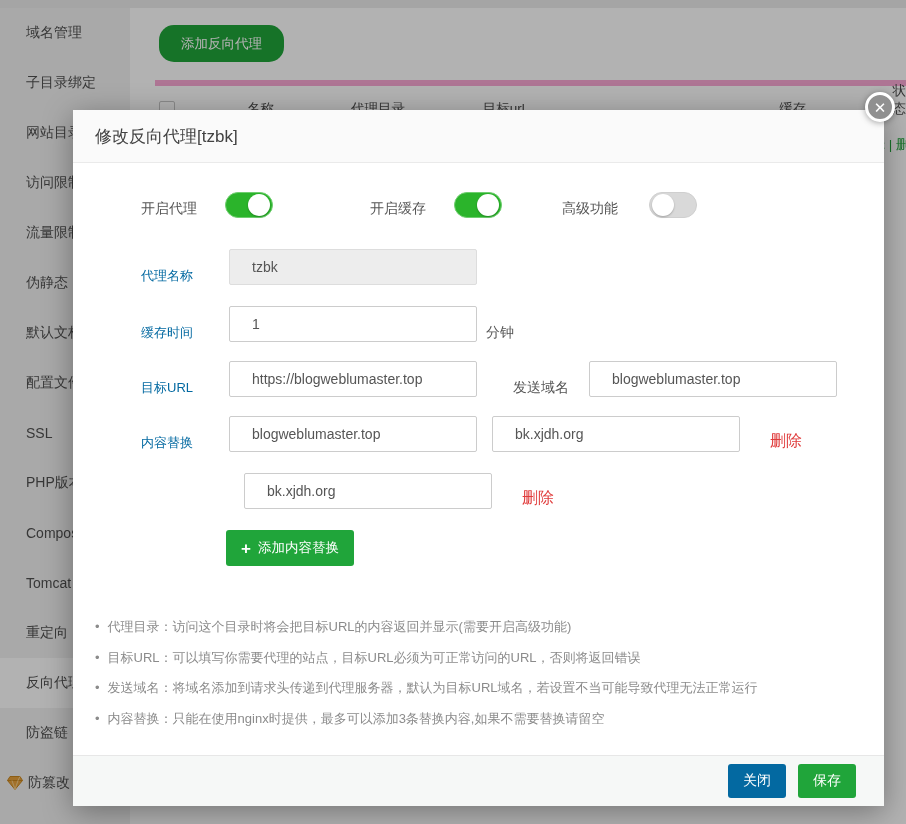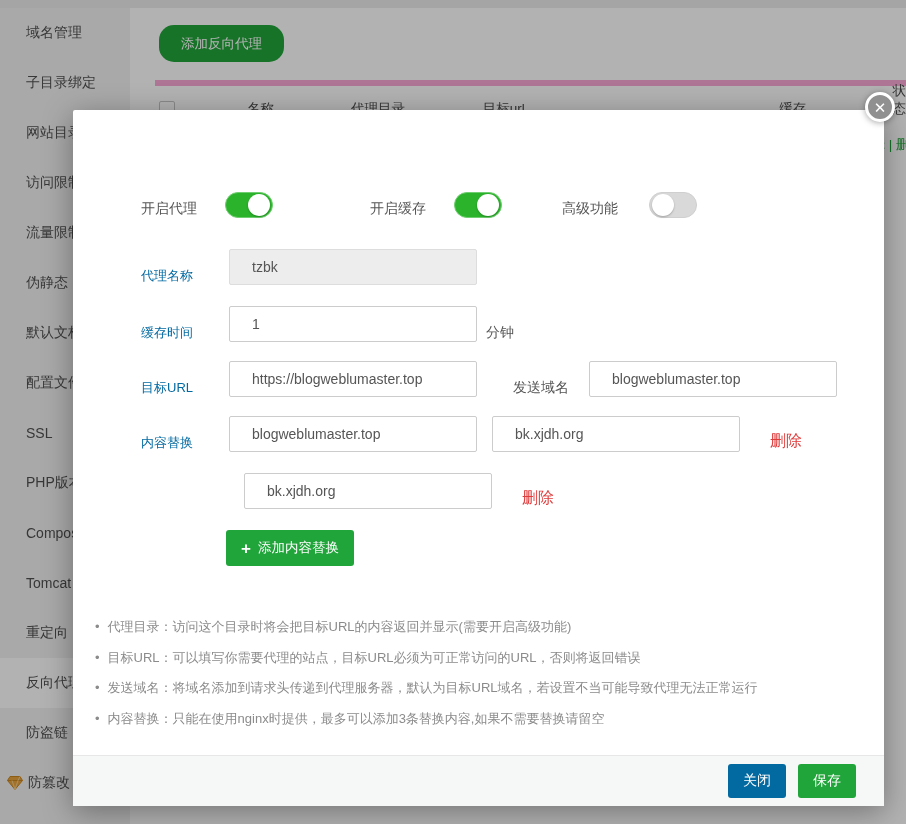--- a/index.html
+++ b/index.html
@@ -155,20 +155,23 @@
     </div>
     <div class="row-actions">编辑 | 删除</div>
   </div>
 </div>
 
 <div class="overlay"></div>
 
 <div class="modal">
   <div class="modal-close">✕</div>
 
+  <div class="modal-header">
+    <span class="modal-title">修改反向代理[tzbk]</span>
+  </div>
 
   <div class="frow r-toggles">
     <span class="inlabel" style="width:84px;">开启代理</span>
     <span class="toggle on">
         <span class="knob"></span>
       </span>
     <span class="inlabel" style="margin-left:97px;width:84px;">开启缓存</span>
     <span class="toggle on">
         <span class="knob"></span>
       </span>

